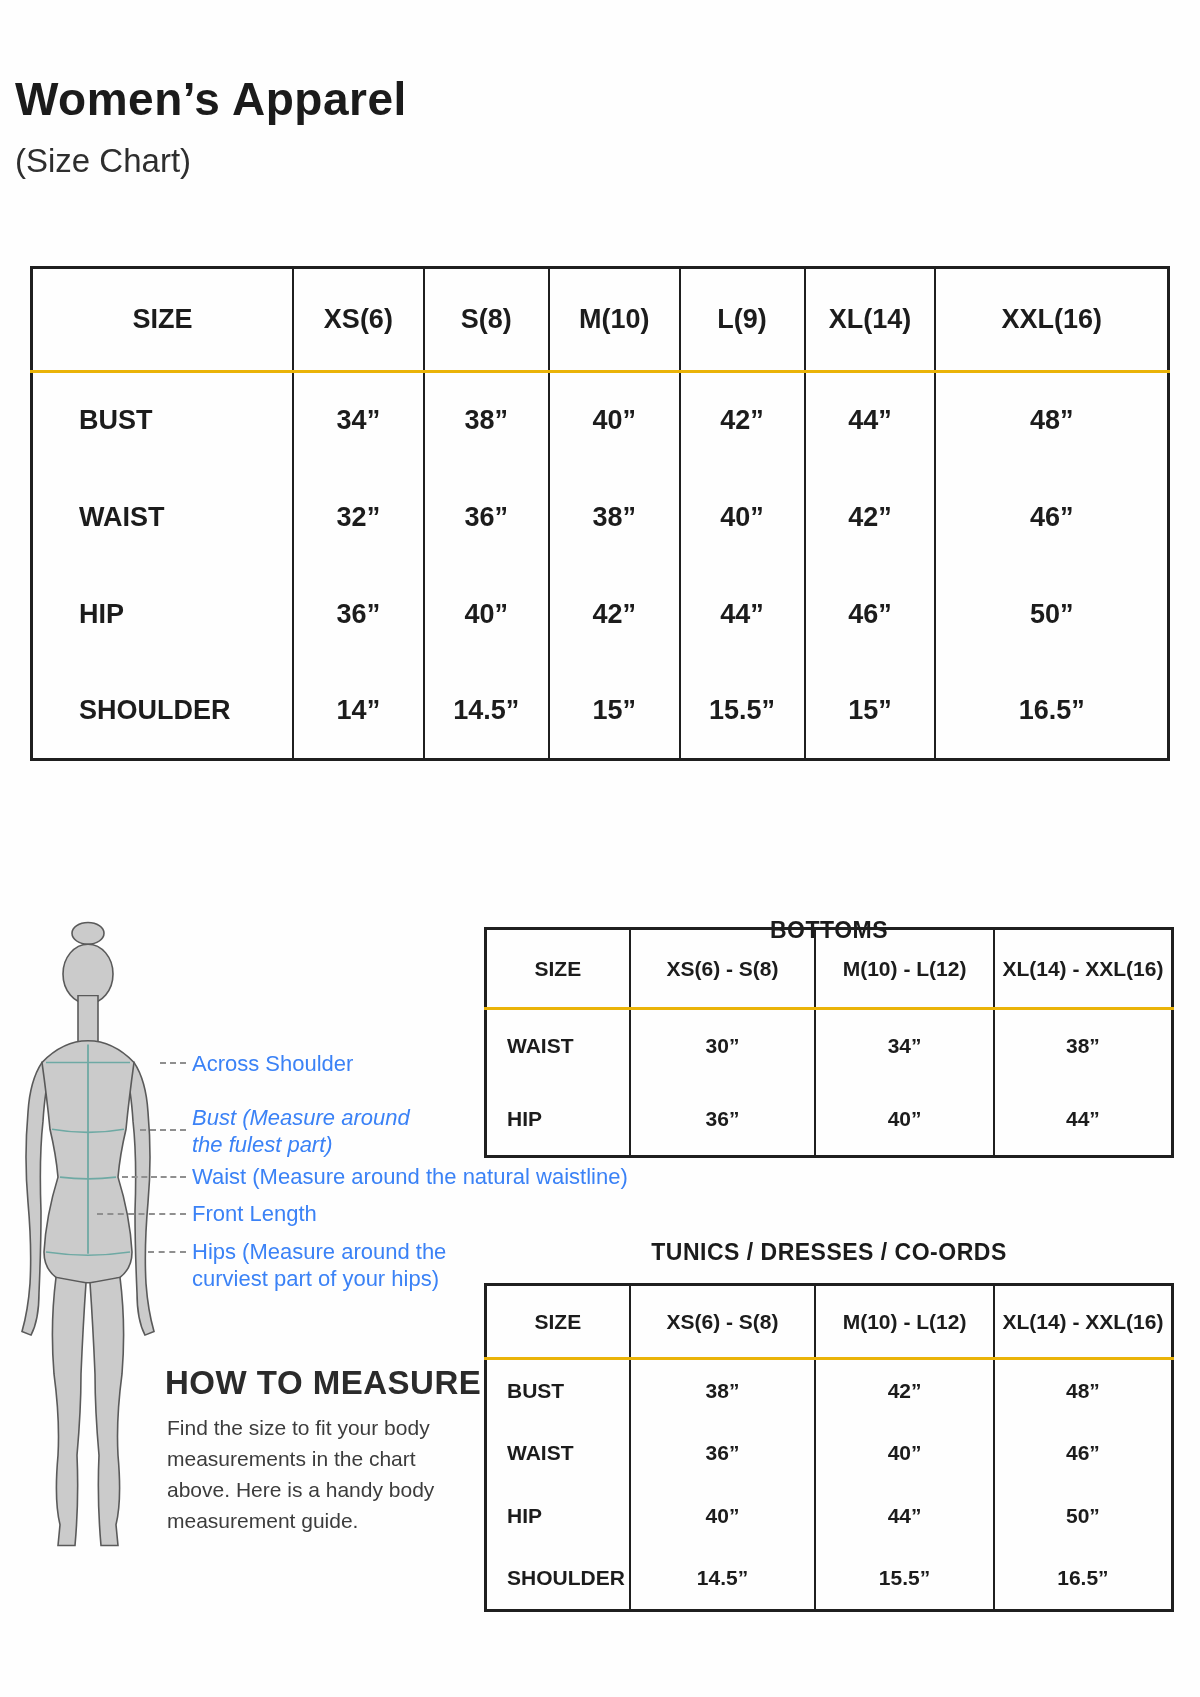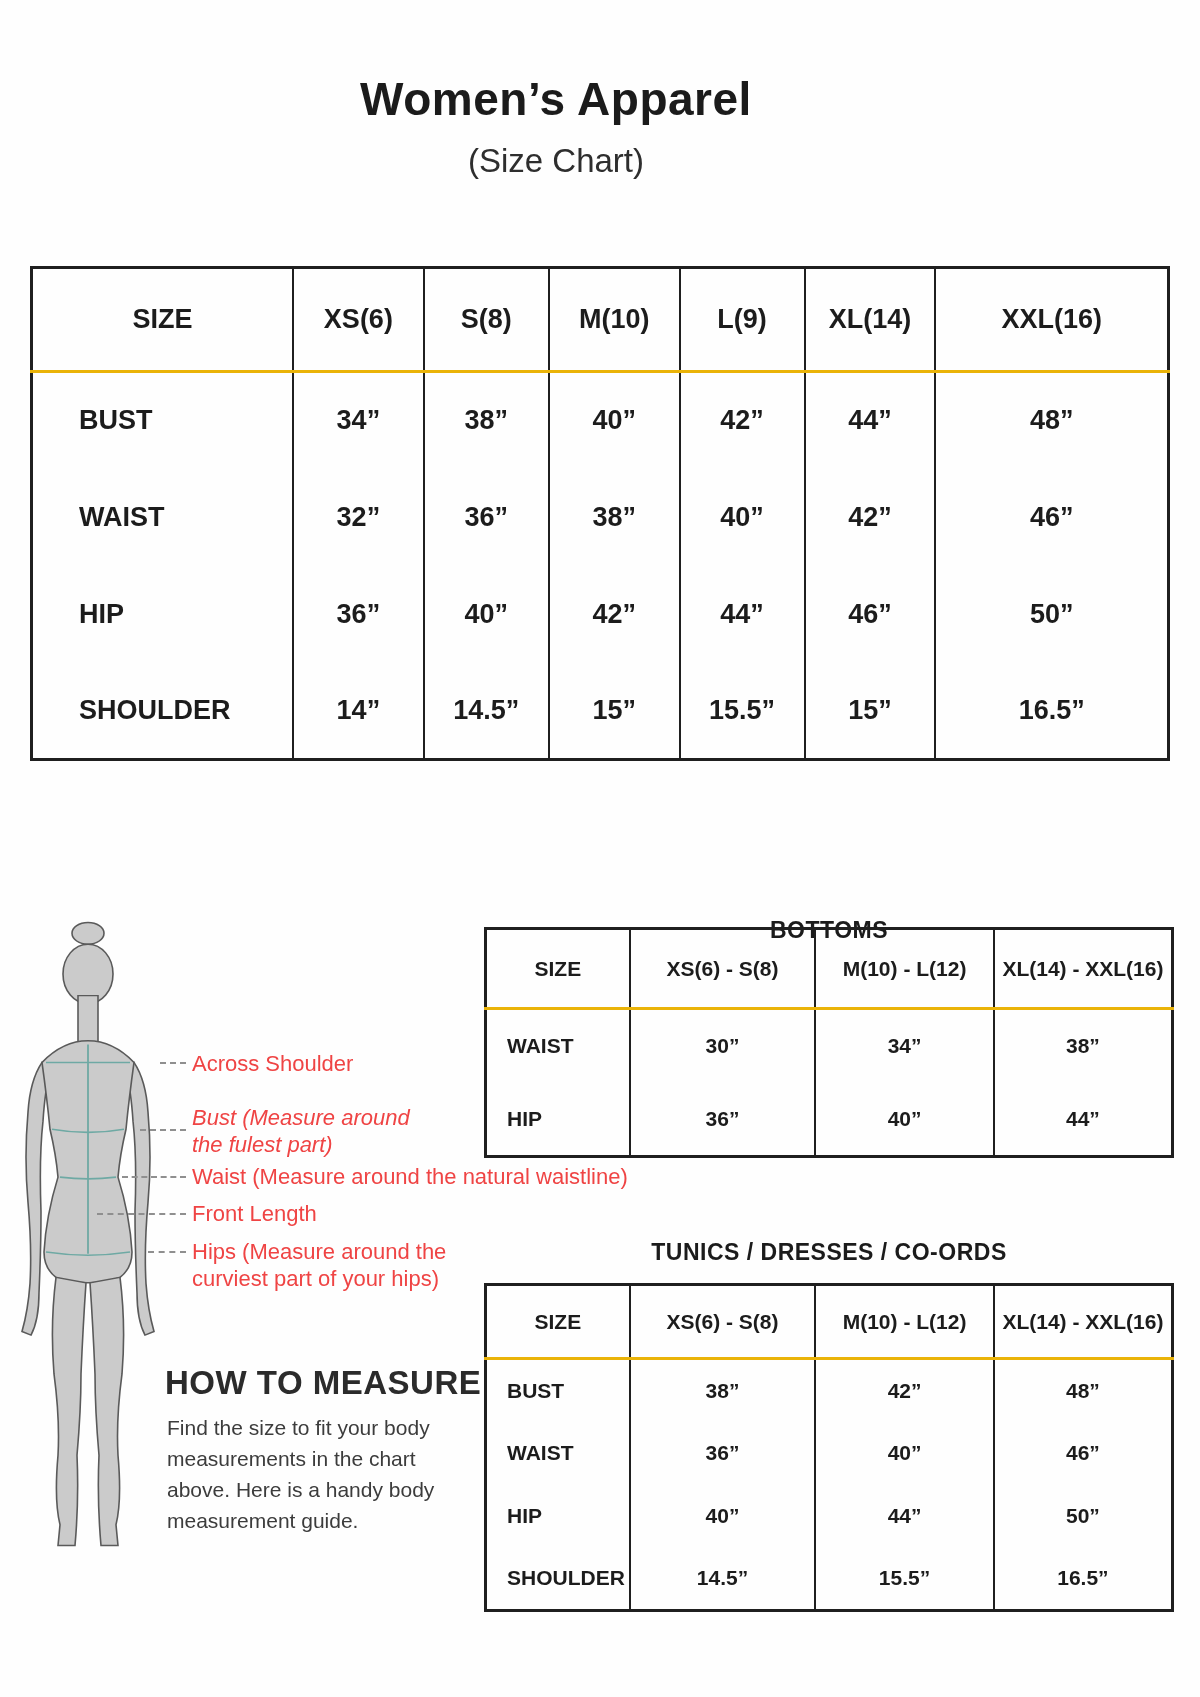--- a/index.html
+++ b/index.html
@@ -5,21 +5,21 @@
   html,body{margin:0;padding:0;background:#e9e9e9;}
   .page{
     position:relative;
     width:1200px;height:1697px;
     background:#fefefe;
     font-family:"Liberation Sans","DejaVu Sans",sans-serif;
     color:#1c1c1c;
     overflow:hidden;
   }
   
-  .header-block{position:absolute;left:0;top:72px;width:1112px;text-align:center;}
+  .header-block{position:absolute;left:0;top:72px;width:1112px;padding-left:15px;}
   .page-title{font-size:46px;font-weight:bold;color:#1b1b1b;letter-spacing:.5px;}
   .page-subtitle{font-size:33px;font-weight:normal;color:#2e2e2e;margin-top:16px;}
   .kurtas-heading{position:absolute;left:0;top:216px;width:1112px;text-align:center;
     font-size:28px;font-weight:bold;letter-spacing:1px;color:#1b1b1b;}
   .sub-table-heading{position:absolute;width:690px;text-align:center;
     font-size:23px;font-weight:bold;letter-spacing:.5px;color:#1b1b1b;}
   .bottoms-heading{left:484px;top:884px;margin-top:33px;}
   .tunics-heading{left:484px;top:1239px;}
   
   table.tbl{position:absolute;border-collapse:collapse;table-layout:fixed;background:transparent;}
@@ -35,21 +35,21 @@
   table.kurtas td.lbl{text-align:left;padding-left:46px;}
   table.small{border:3px solid #1f1f1f;font-size:21px;}
   table.bottoms{left:484px;top:927px;width:690px;}
   table.bottoms thead tr{height:80px;}
   table.bottoms tbody tr{height:74px;}
   table.tunics{left:484px;top:1283px;width:690px;}
   table.tunics thead tr{height:74px;}
   table.tunics tbody tr{height:63px;}
   table.small td.lbl{text-align:left;padding-left:20px;}
   
-  .fig-label{position:absolute;font-size:22px;line-height:27px;color:#ef4444;}
+  .fig-label{position:absolute;font-size:22px;line-height:27px;color:#3b82f6;}
   .leader{position:absolute;border-top:2px dashed #8f8f8f;height:0;}
   
   .htm-title{position:absolute;left:165px;top:1364px;font-size:33px;font-weight:600;
     color:#2b2b2b;letter-spacing:.5px;}
   .htm-body{position:absolute;left:167px;top:1412px;width:302px;
     font-size:21px;line-height:31px;color:#3c3c3c;}
   
   .figure-wrap{position:absolute;left:8px;top:918px;width:160px;height:632px;}
 </style>
 </head>

